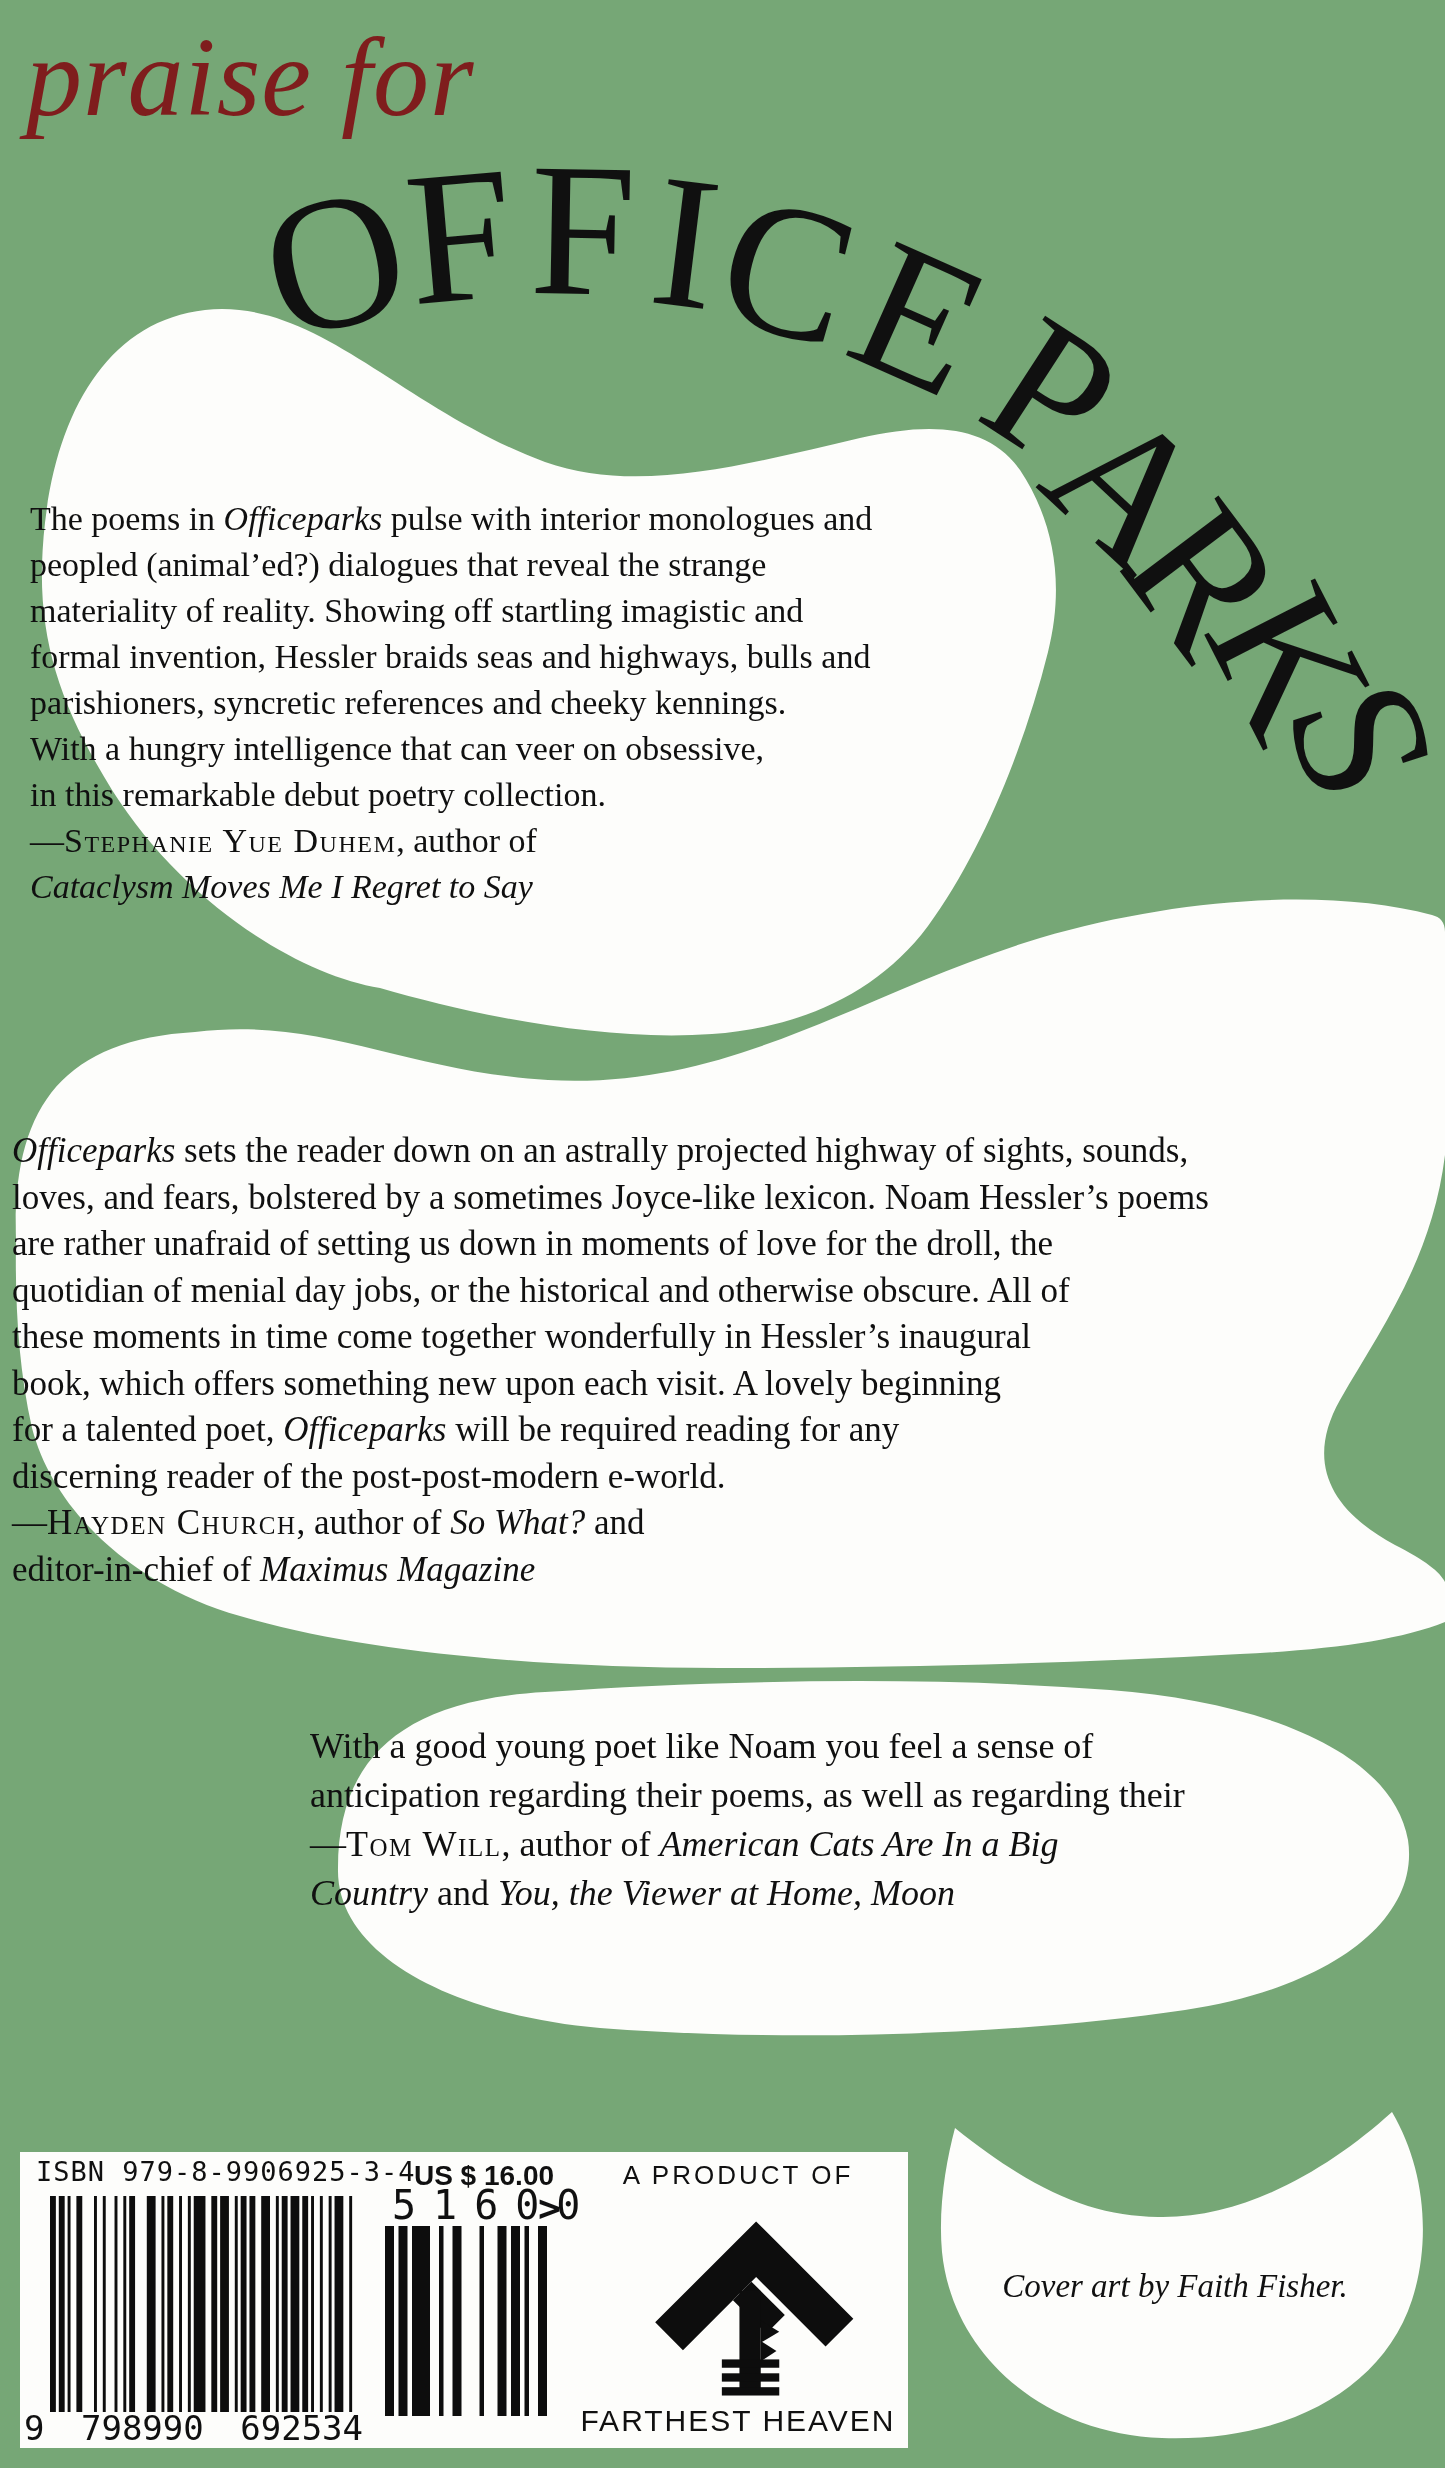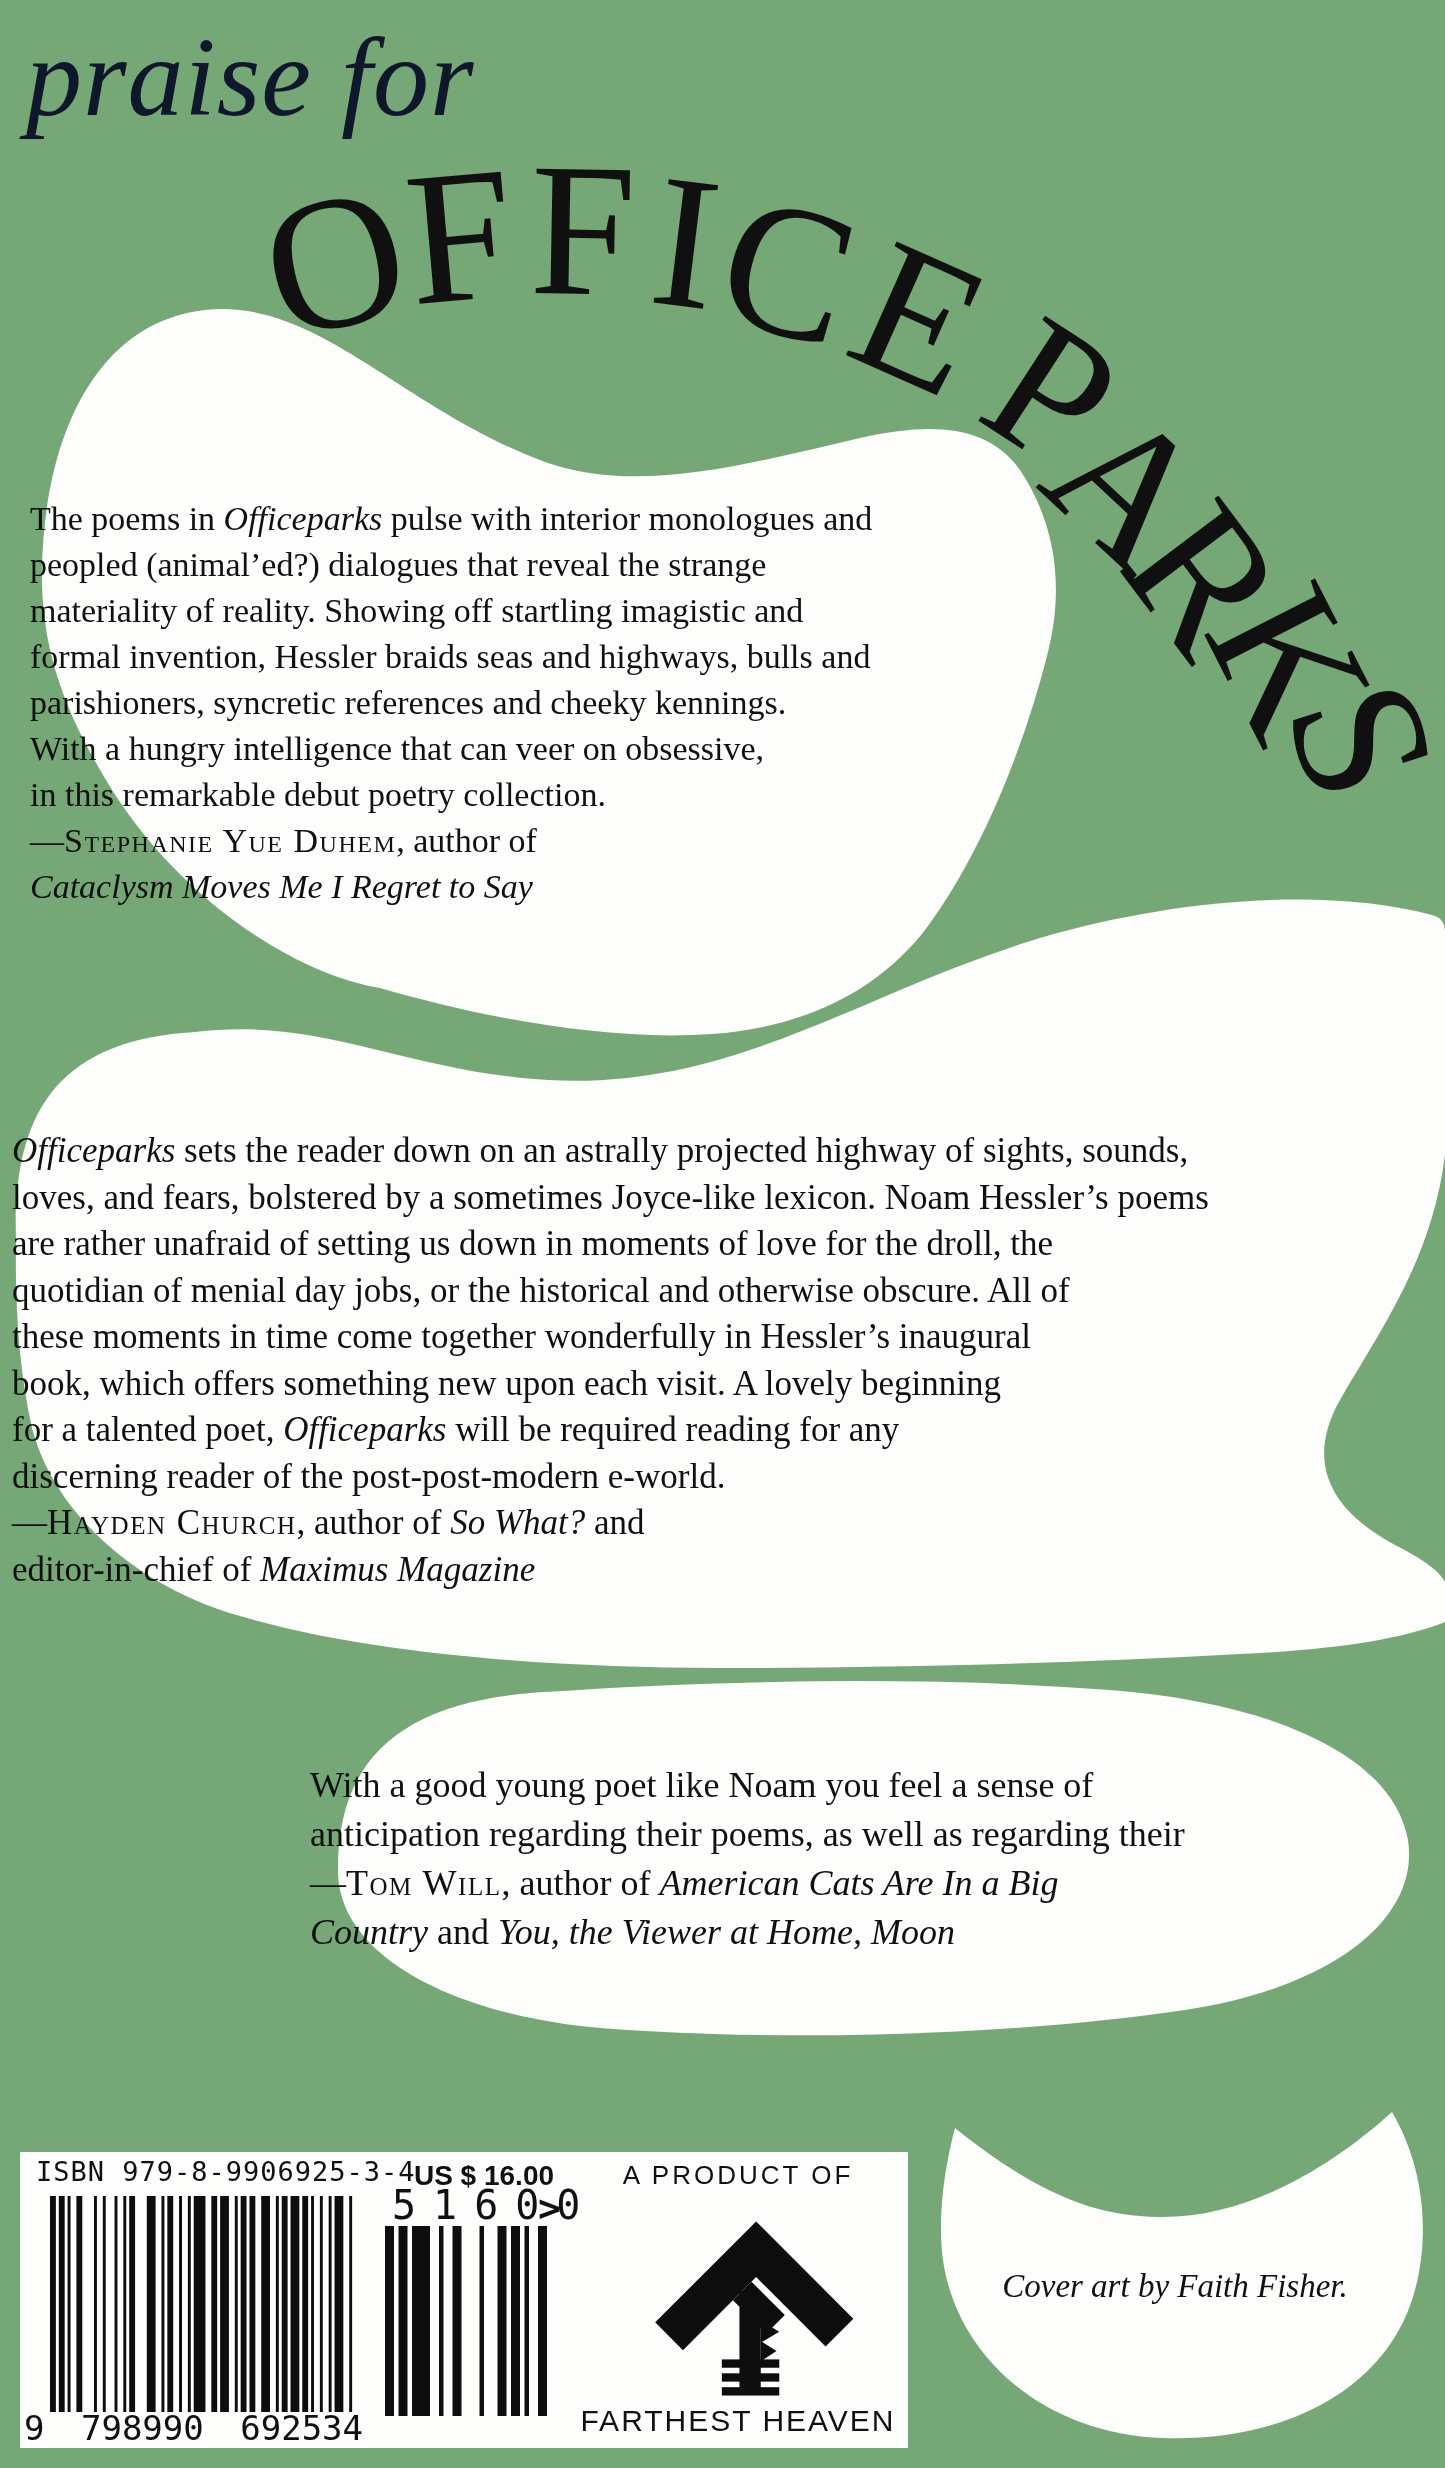--- a/index.html
+++ b/index.html
@@ -10,21 +10,21 @@
     position:relative; width:1445px; height:2468px; overflow:hidden;
     background:var(--bg);
     font-family:"Liberation Serif", serif; color:var(--ink);
   }
   svg.shapes{position:absolute;left:0;top:0;}
   svg.shapes path, svg.shapes rect{fill:var(--shape);}
 
   .kicker{
     position:absolute; left:26px; top:16px;
     font-style:italic; font-size:112px; line-height:1.1;
-    color:#0f172a; letter-spacing:1px;
+    color:#7f1d1d; letter-spacing:1px;
   }
   .title{position:absolute;left:0;top:0;width:100%;height:100%;pointer-events:none;}
   .tl{
     position:absolute; font-size:190px; line-height:1; color:var(--ink);
     transform:translate(-50%,-50%) rotate(var(--r,0deg));
     font-family:"Liberation Serif", serif;
   }
   .tl:nth-child(1){left:335px;top:262px;--r:-13deg;}
   .tl:nth-child(2){left:460px;top:236px;--r:-5deg;}
   .tl:nth-child(3){left:583px;top:230px;--r:1deg;}
@@ -34,21 +34,21 @@
   .tl:nth-child(7){left:1052px;top:392px;--r:33deg;}
   .tl:nth-child(8){left:1128px;top:486px;--r:43deg;}
   .tl:nth-child(9){left:1205px;top:578px;--r:53deg;}
   .tl:nth-child(10){left:1290px;top:662px;--r:63deg;}
   .tl:nth-child(11){left:1362px;top:740px;--r:72deg;}
 
   .blurb{position:absolute; text-align:left;}
   .blurb .line{white-space:nowrap;}
   .b1{left:30px;  top:496px;  width:985px;  font-size:34px; line-height:46px;}
   .b2{left:12px;  top:1128px; width:1400px; font-size:35px; line-height:46.5px;}
-  .b3{left:310px; top:1722px; width:975px;  font-size:36px; line-height:49px;margin-top:39px;}
+  .b3{left:310px; top:1722px; width:975px;  font-size:36px; line-height:49px;}
   .it{font-style:italic;}
   .sc{font-variant:small-caps; letter-spacing:1.5px;}
 
   .credit{
     position:absolute; left:955px; top:2268px; width:440px;
     text-align:center; font-style:italic; font-size:33px;
   }
 
   
   .isbn-label{

